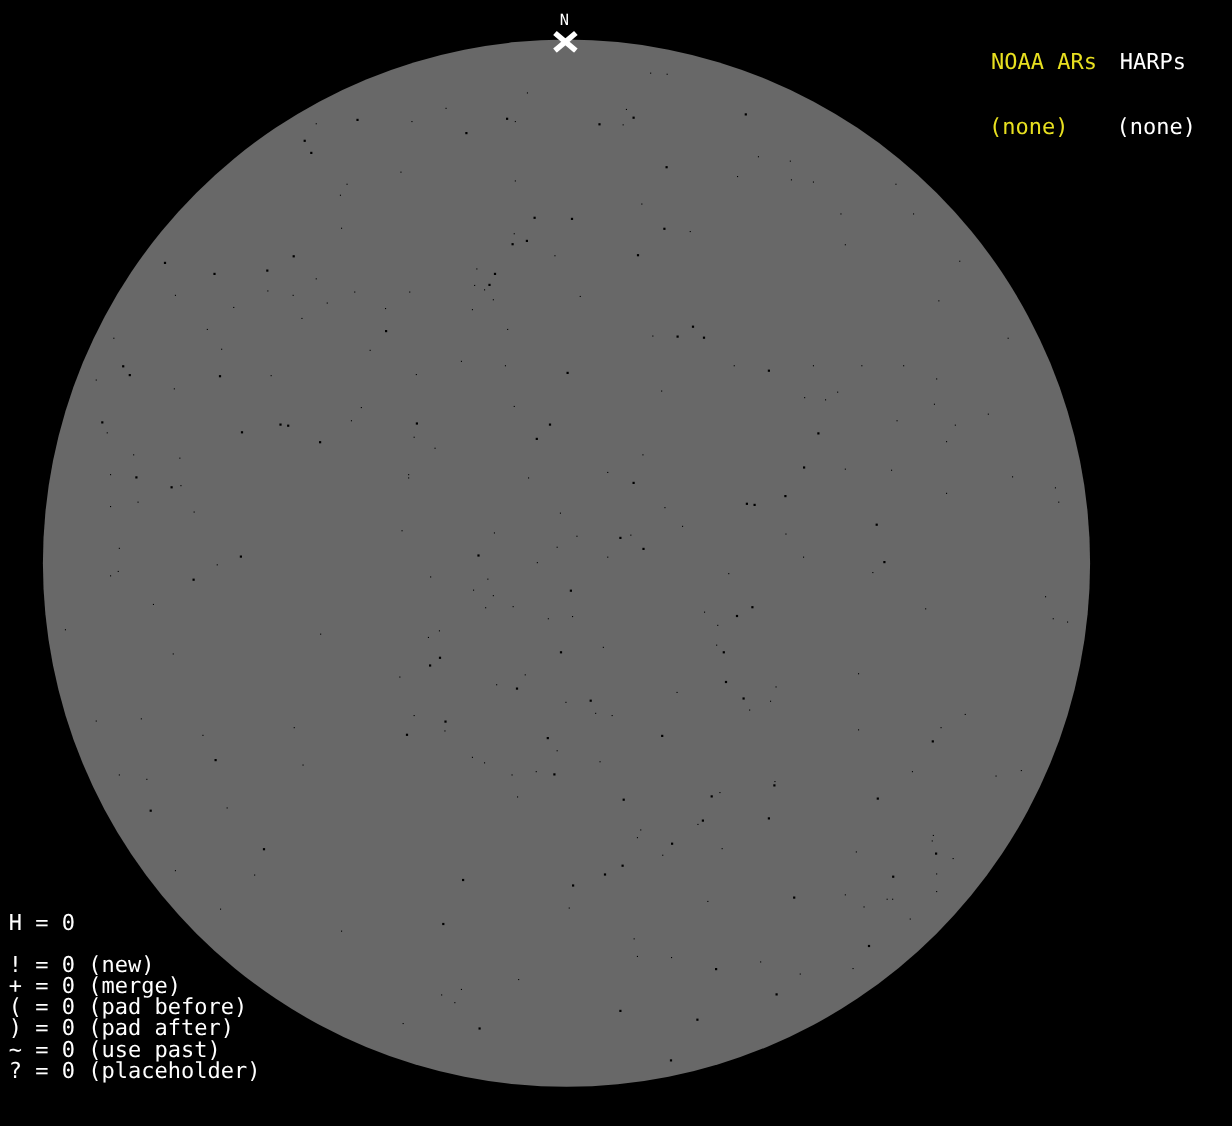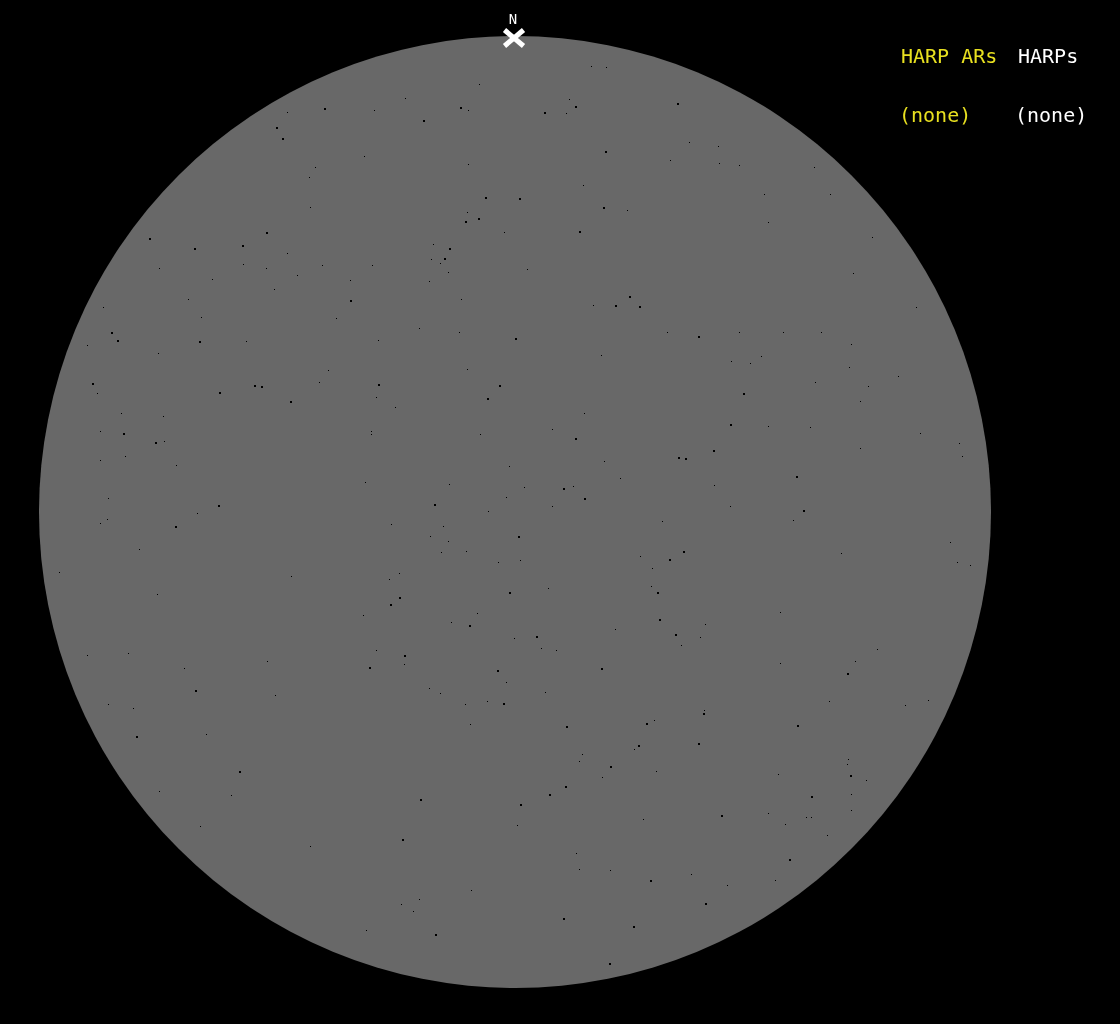--- a/index.html
+++ b/index.html
@@ -379,25 +379,26 @@
     </div>
 
 
   <div class="n-label">N</div>
   <svg class="n-cross" width="24" height="20" viewBox="0 0 24 20">
     <line x1="2.5" y1="2" x2="21.5" y2="18" stroke="#ffffff" stroke-width="5"></line>
     <line x1="21.5" y1="2" x2="2.5" y2="18" stroke="#ffffff" stroke-width="5"></line>
   </svg>
 
   <div class="status noaa">
-    <div class="status-label">HARP ARs</div>
+    <div class="status-label">NOAA ARs</div>
     <div class="status-value">(none)</div>
   </div>
 
   <div class="status harps">
     <div class="status-label">HARPs</div>
     <div class="status-value">(none)</div>
   </div>
 
+  <div class="counters"><div>H = 0</div><div>&nbsp;</div><div>! = 0 (new)</div><div>+ = 0 (merge)</div><div>( = 0 (pad before)</div><div>) = 0 (pad after)</div><div>~ = 0 (use past)</div><div>? = 0 (placeholder)</div></div>
 
   <div class="footer"></div>
 
 </div>
 
 </body></html>

